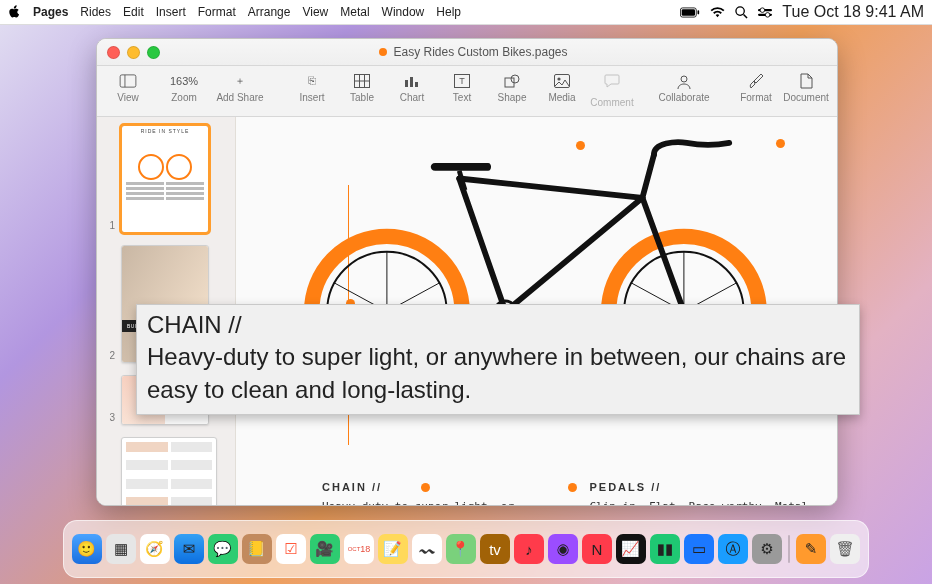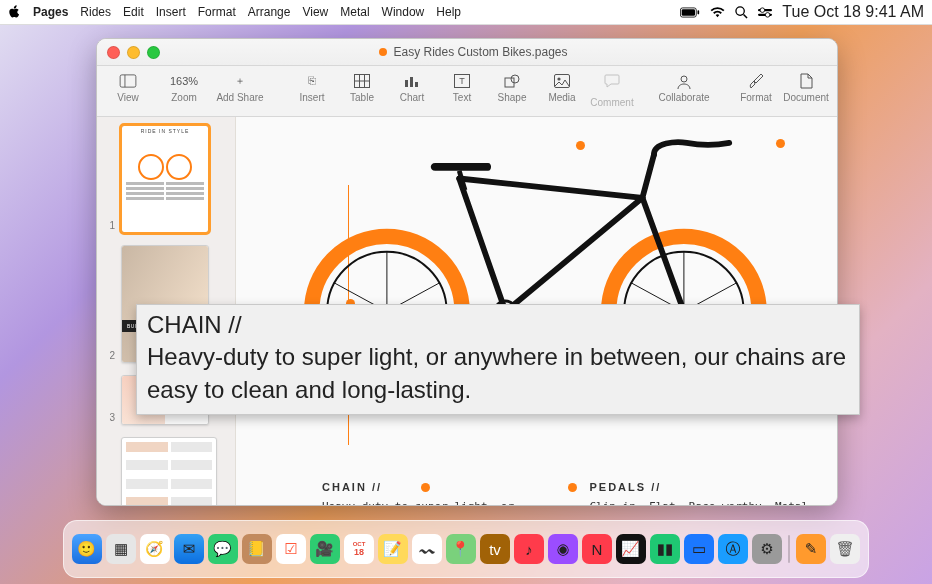--- a/index.html
+++ b/index.html
@@ -176,21 +176,21 @@
   .dcell.sep { width:2px; height:28px; background:rgba(0,0,0,.18); border-radius:1px; margin:0 2px;}
   
   .finder{background:linear-gradient(#4aa3ff,#1a6fe0);} 
   .launchpad{background:#e6e6e6;}
   .safari{background:#fff;color:#1462e6;}
   .mail{background:linear-gradient(#34a0f4,#0c6fe0);}
   .messages{background:#2ecc71;}
   .contacts{background:#c28a5e;}
   .reminders{background:#fff;color:#ff5a3c;}
   .facetime{background:#2ecc71;}
-  .calendar{background:#fff; color:#e74c3c; font-weight:700; font-size:9px; flex-direction:column;}
+  .calendar{background:#fff; color:#e74c3c; font-weight:400; font-size:9px; flex-direction:row;}
   .calendar .m{font-size:6px;}
   .notes{background:#ffd95a;}
   .freeform{background:#fff;color:#333;}
   .maps{background:#7ad17c;}
   .tv{background:#a16207;color:#fff;}
   .music{background:#ff3b4b;}
   .podcasts{background:#9b4dff;}
   .news{background:#ff3b4b;}
   .stocks{background:#111;color:#2ecc71;}
   .numbers{background:#1fc873;}

